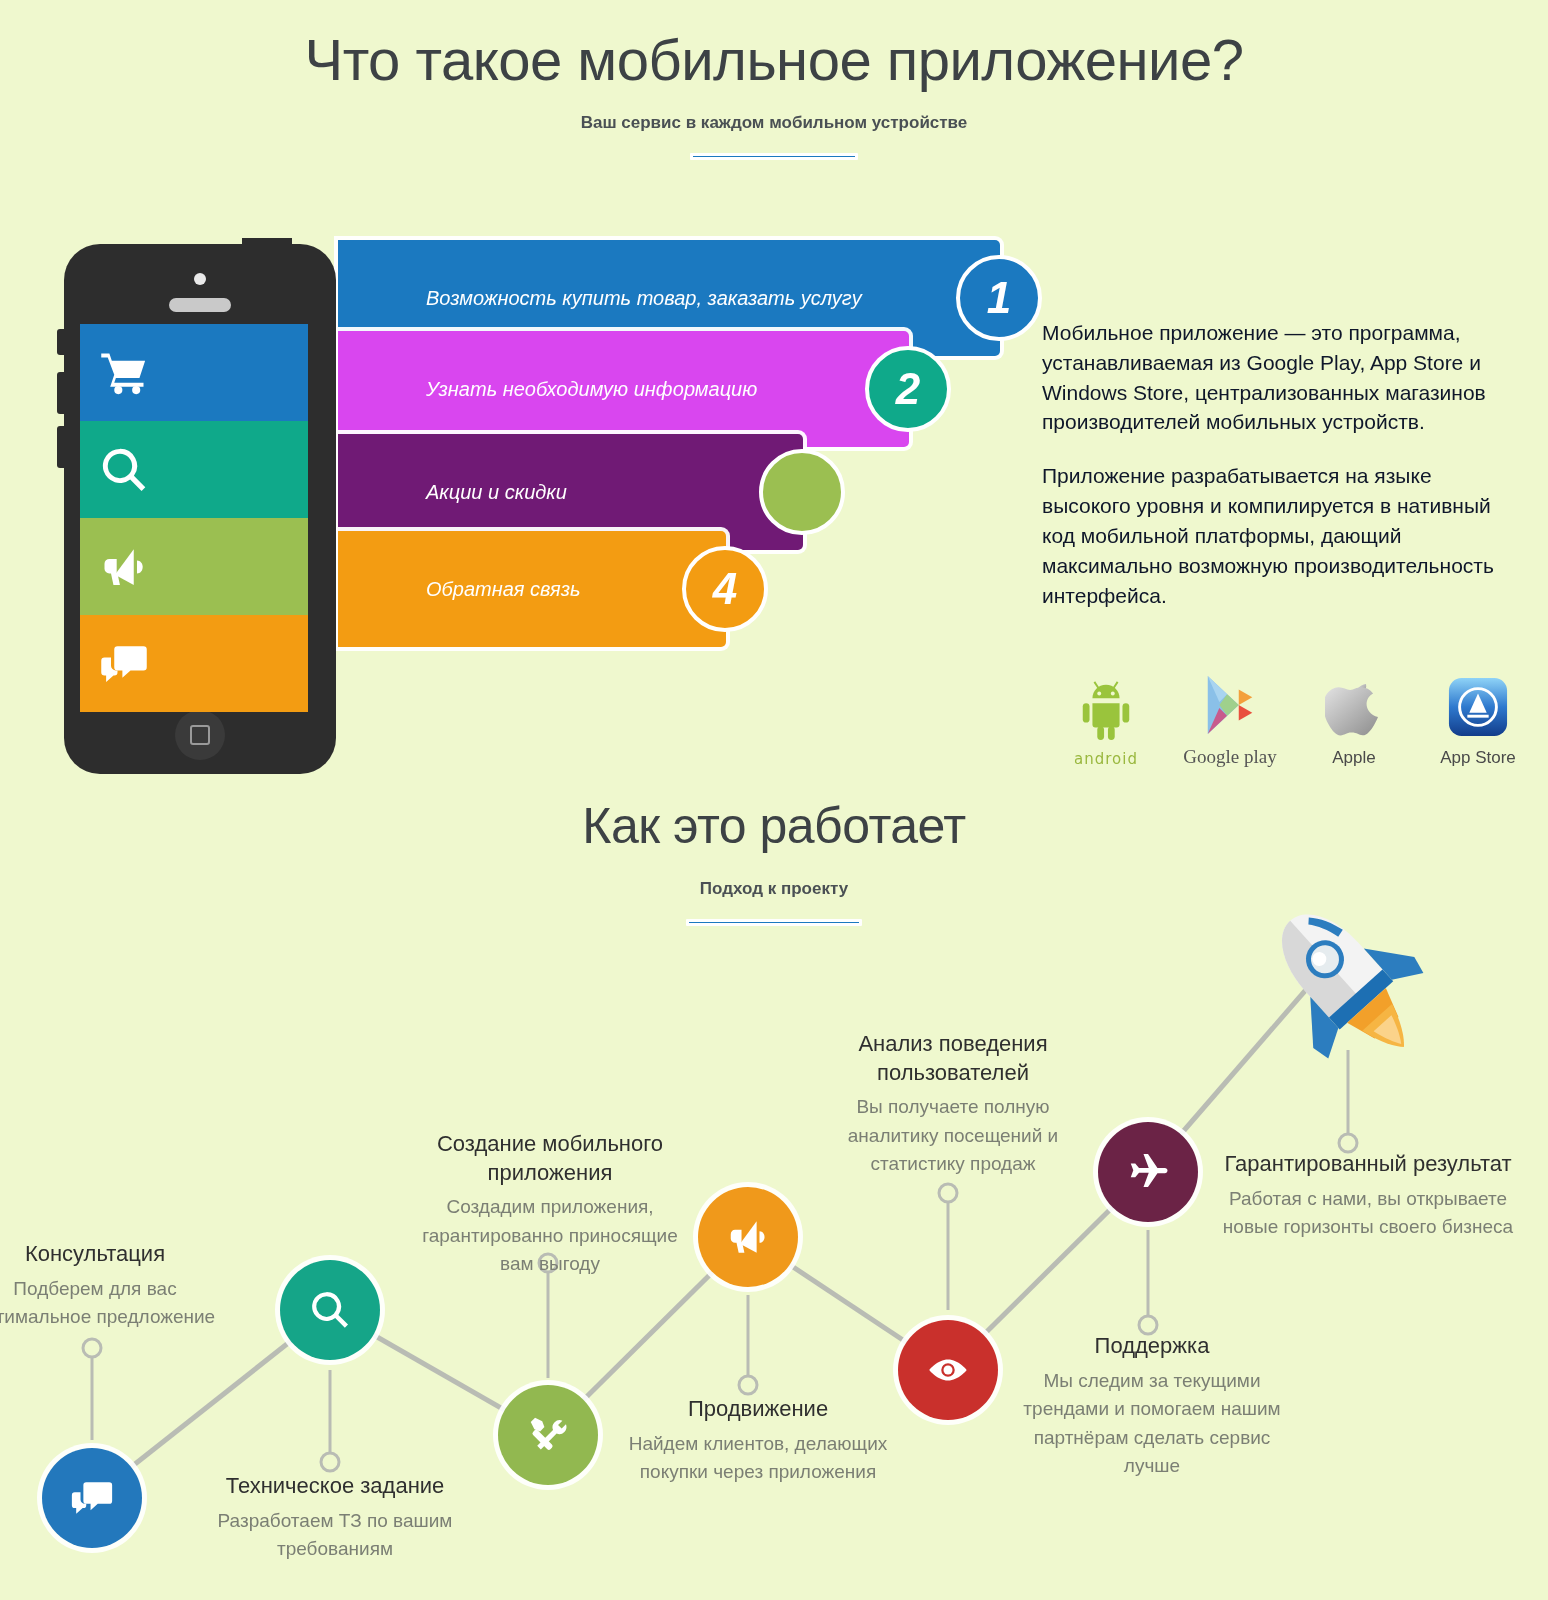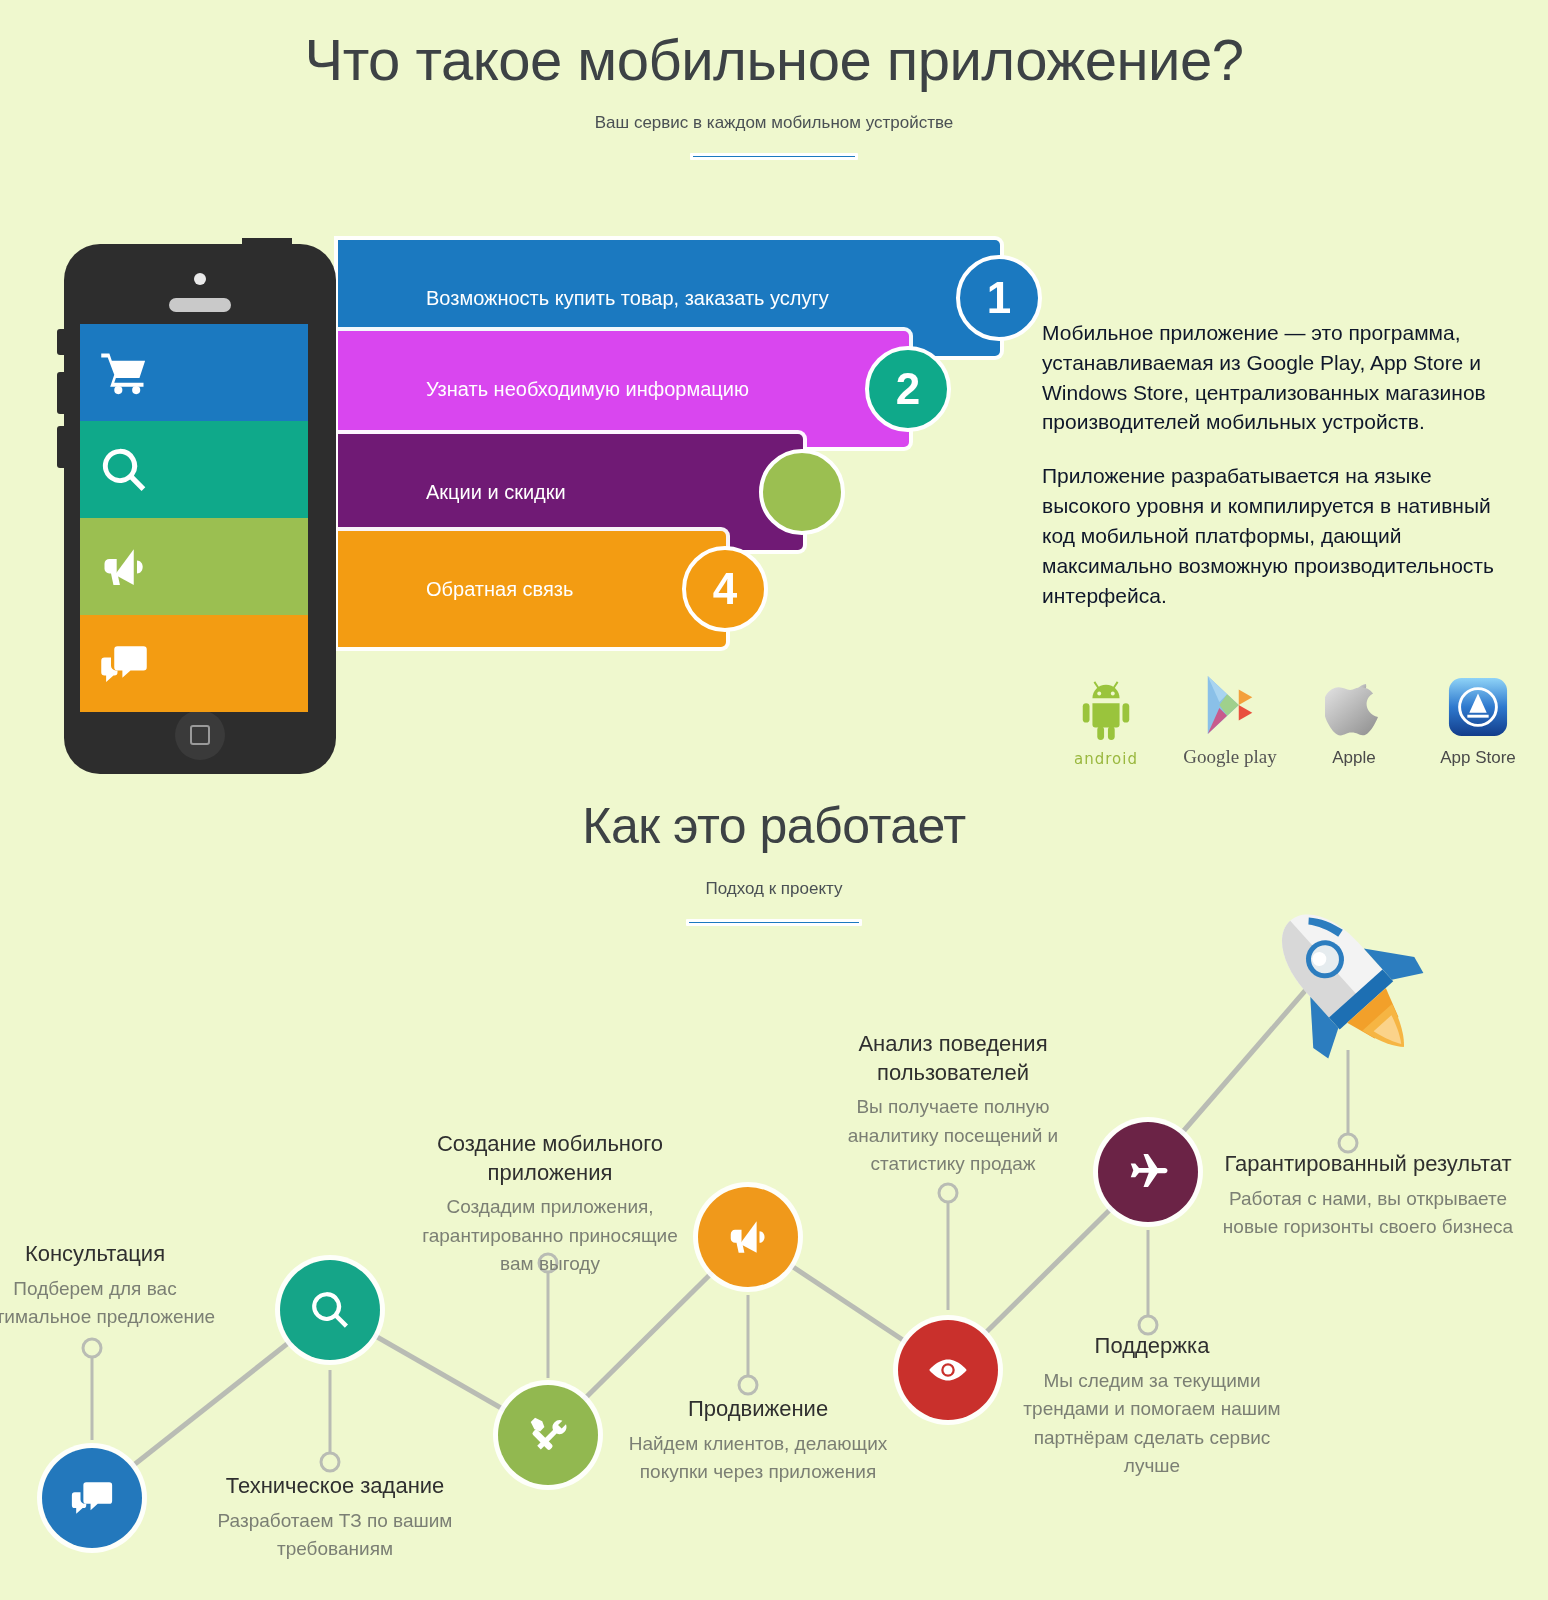--- a/index.html
+++ b/index.html
@@ -13,21 +13,21 @@
   }
 
   
   .hdr { width:100%; text-align:center; }
   .hdr-title {
     font-size:58px; font-weight:400; color:#3d4245;
     letter-spacing:-0.5px; line-height:1.05;
   }
   .hdr-title.small { font-size:50px; }
   .hdr-sub {
-    font-size:17px; color:#4a5054; margin-top:22px; font-weight:400;
+    font-size:17px; color:#4a5054; margin-top:22px; font-weight:700;
   }
   .hdr-rule {
     width:168px; height:7px; background:#1B79C0;
     margin:20px auto 0; border:3px solid #ffffff; border-radius:1px;
   }
 
   #head1 { position:absolute; left:0; top:30px; }
   #head2 { position:absolute; left:0; top:800px; }
   #head2 .hdr-sub { margin-top:26px;text-align:center; }
   #head2 .hdr-rule { width:176px; }
@@ -74,20 +74,21 @@
   }
   .scr-icon svg { width:100%; height:100%; display:block; fill:#fff; }
 
   
   .bar {
     position:absolute; left:280px; height:116px;
     display:flex; align-items:center;
     border-radius:0 5px 5px 0;
     box-shadow:0 0 0 4px rgba(255,255,255,0.95);
     z-index:2;
+    font-style:italic;
   }
   .bar-label {
     margin-left:88px; color:#ffffff; font-size:20px; font-weight:400;
     white-space:nowrap;
   }
   .bar-num {
     position:absolute; top:50%; transform:translateY(-50%);
     width:86px; height:86px; border-radius:50%;
     border:4px solid #ffffff;
     display:flex; align-items:center; justify-content:center;

